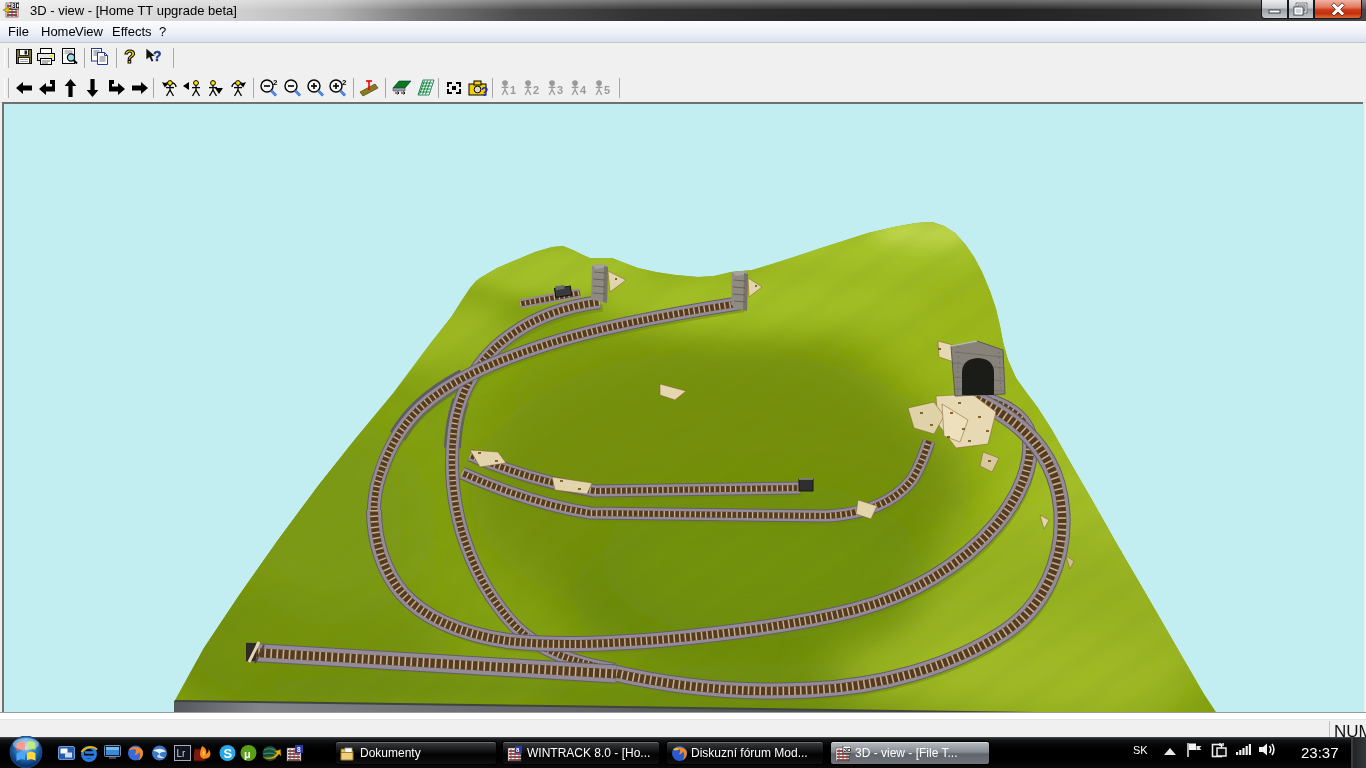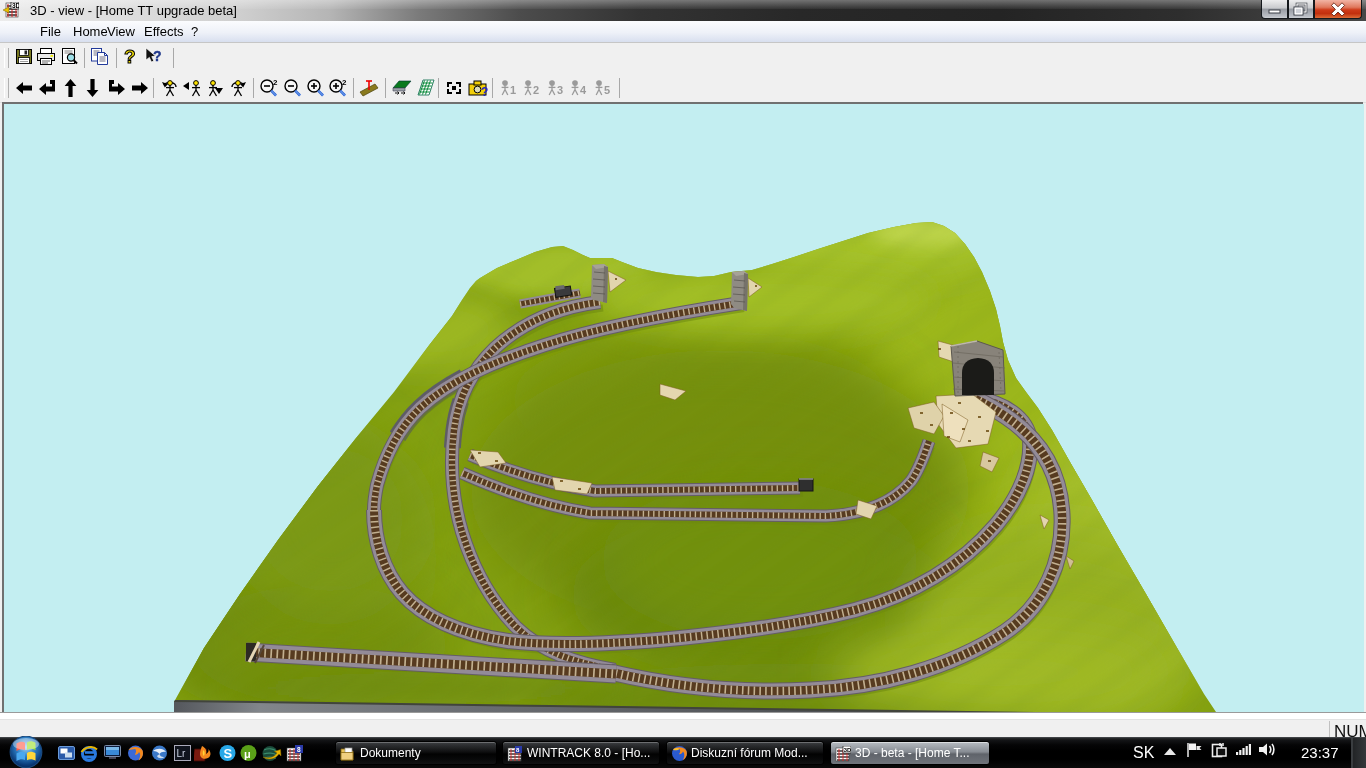--- a/index.html
+++ b/index.html
@@ -7,21 +7,21 @@
 #titlebar{position:absolute;left:0;top:0;width:1366px;height:21px;
  background:linear-gradient(90deg,#ececec 0px,#dedede 120px,#cfcfcf 240px,#b5b5b5 330px,#7a7a7a 420px,#4c4c4c 520px,#333 640px,#282828 800px,#242424 1000px,#2e2e2e 1180px,#3e3e3e 1290px,#474747 1366px);}
 #titlebar .shine{position:absolute;left:0;top:0;width:100%;height:9px;background:linear-gradient(rgba(255,255,255,.35),rgba(255,255,255,.05));}
 #titletext{position:absolute;left:30px;top:3px;font-size:13px;color:#000;}
 #winbtns{position:absolute;right:4px;top:0;height:19px;display:flex;}
 .wbtn{height:19px;border:1px solid #14181c;border-top:none;box-sizing:border-box;position:relative;}
 #btnmin{width:27px;border-radius:0 0 0 4px;background:linear-gradient(#ededee,#c8cacd 45%,#989ca3 50%,#b9bdc4 90%,#cdd0d5);}
 #btnrest{width:26px;background:linear-gradient(#ededee,#c8cacd 45%,#989ca3 50%,#b9bdc4 90%,#cdd0d5);}
 #btnclose{width:48px;border-radius:0 0 4px 0;background:linear-gradient(#f2b4a4,#e0795e 40%,#ce3a18 55%,#c2300e 75%,#dd6a35 100%);}
 #menubar{position:absolute;left:0;top:21px;width:1366px;height:22px;background:linear-gradient(#fbfcfe,#eef1f8 55%,#dde3f1 90%,#d8dfee);border-bottom:1px solid #c6c6c6;box-sizing:border-box;}
-.mitem{position:absolute;top:0;height:22px;line-height:21px;font-size:13px;color:#000;margin-left:32px;}
+.mitem{position:absolute;top:0;height:22px;line-height:21px;font-size:13px;color:#000;}
 #tb1{position:absolute;left:0;top:44px;width:1366px;height:29px;background:#f0f0f0;}
 #tb2{position:absolute;left:0;top:74px;width:1366px;height:28px;background:#f0f0f0;border-bottom:1px solid #dfdfdf;box-sizing:content-box;}
 .grip{position:absolute;width:3px;border-left:1px solid #fff;border-right:1px solid #b0b0b0;height:20px;}
 .vsep{position:absolute;width:1px;background:#a8a8a8;height:20px;}
 .toolsvg{position:absolute;}
 #viewport{position:absolute;left:2px;top:102px;width:1361px;height:610px;border-top:2px solid #707070;border-left:2px solid #707070;box-sizing:border-box;background:#c3eef1;}
 #whitestrip{position:absolute;left:0;top:712px;width:1366px;height:7px;background:#fff;border-top:1px solid #9a9a9a;box-sizing:border-box;}
 #statusbar{position:absolute;left:0;top:719px;width:1366px;height:18px;background:#f0f0f0;border-top:1px solid #e3e3e3;box-sizing:border-box;}
 #num{position:absolute;left:1334px;top:2px;font-size:17px;color:#111;}
 #numsep{position:absolute;left:1329px;top:1px;width:1px;height:16px;background:#c0c0c0;}
@@ -657,23 +657,23 @@
         <line x1="2" y1="14" x2="14" y2="14"></line>
       </g>
       <g stroke="#d22" stroke-width="0.9">
         <line x1="4" y1="3" x2="4" y2="15"></line>
         <line x1="8" y1="3" x2="8" y2="15"></line>
         <line x1="12" y1="3" x2="12" y2="15"></line>
       </g>
       <rect x="8" y="0" width="8" height="7" fill="#fff" stroke="#222" stroke-width="0.7"></rect>
       <text x="8.8" y="5.8" font-size="5.8" font-weight="bold" fill="#000">3D</text>
     </svg>
- <span class="lbl">3D - beta - [Home T...</span>
+ <span class="lbl">3D - view - [File T...</span>
   </div>
-<div class="trayico" style="left:1133px;font-size:16px;">SK</div>
+<div class="trayico" style="left:1133px;font-size:11px;">SK</div>
 <svg class="trayico" style="left:1163px;top:748px;" width="14" height="8">
     <path d="M7 0 L13 7 L1 7 Z" fill="#e8e8e8"></path>
   </svg>
 <svg class="trayico" style="left:1186px;top:742px;" width="17" height="16">
     <line x1="2" y1="1" x2="2" y2="15" stroke="#ddd" stroke-width="1.6"></line>
     <path d="M3 1.5 L10 1.5 L10 8 L3 8 Z" fill="#f4f4f4"></path>
     <path d="M10.5 4 L15.5 4 L13.5 6 L15.5 8 L10.5 8 Z" fill="#e8e8e8"></path>
   </svg>
 <svg class="trayico" style="left:1211px;top:741px;" width="17" height="17">
     <rect x="1.5" y="3.5" width="9" height="12" fill="none" stroke="#eee" stroke-width="1.6"></rect>

